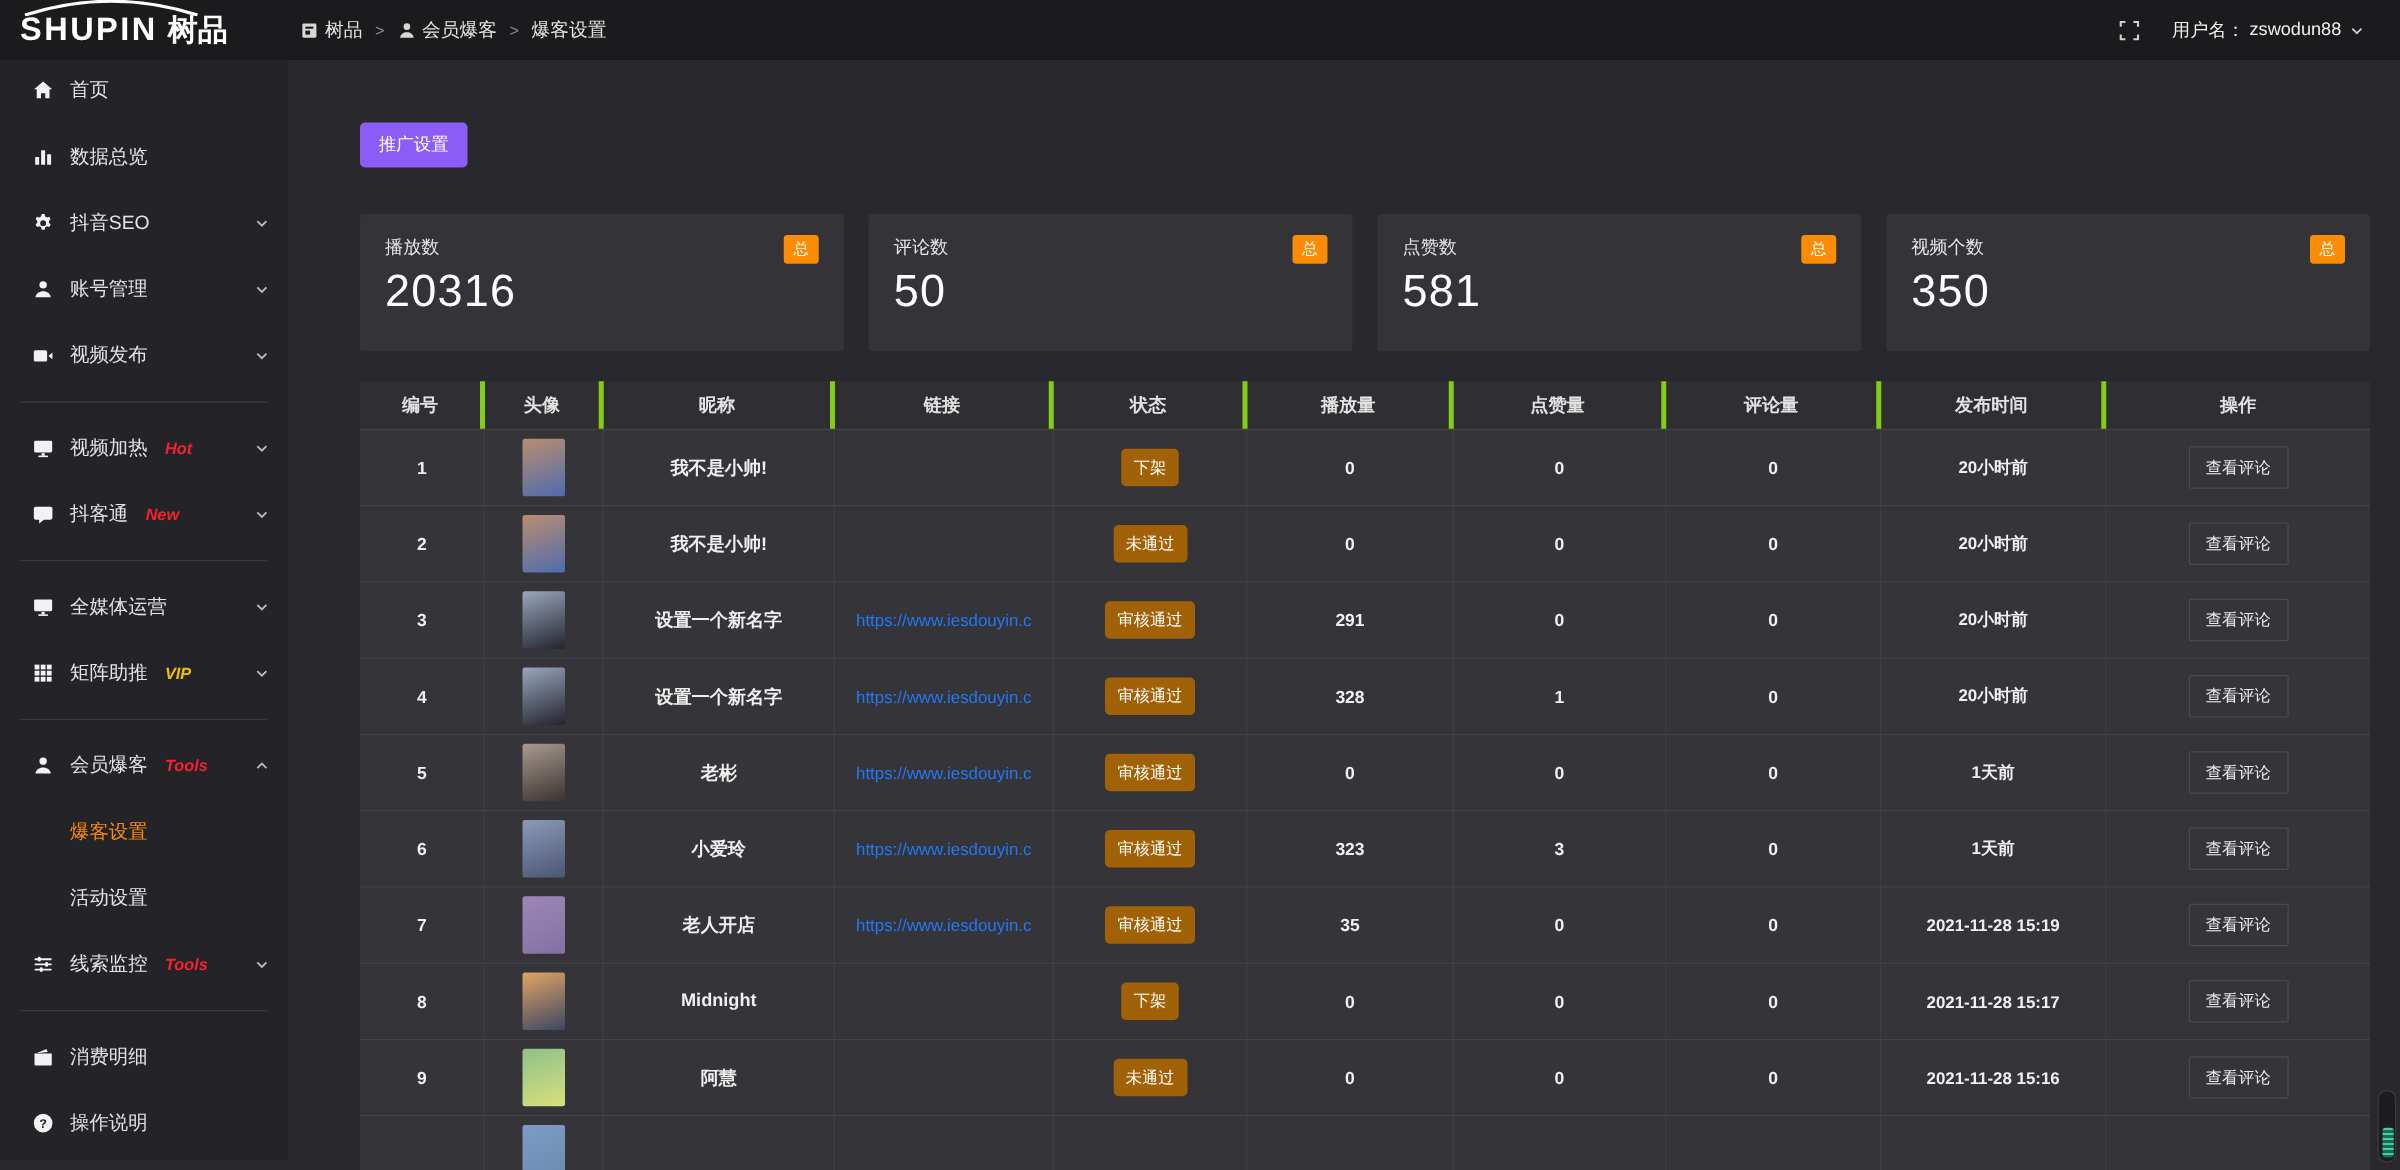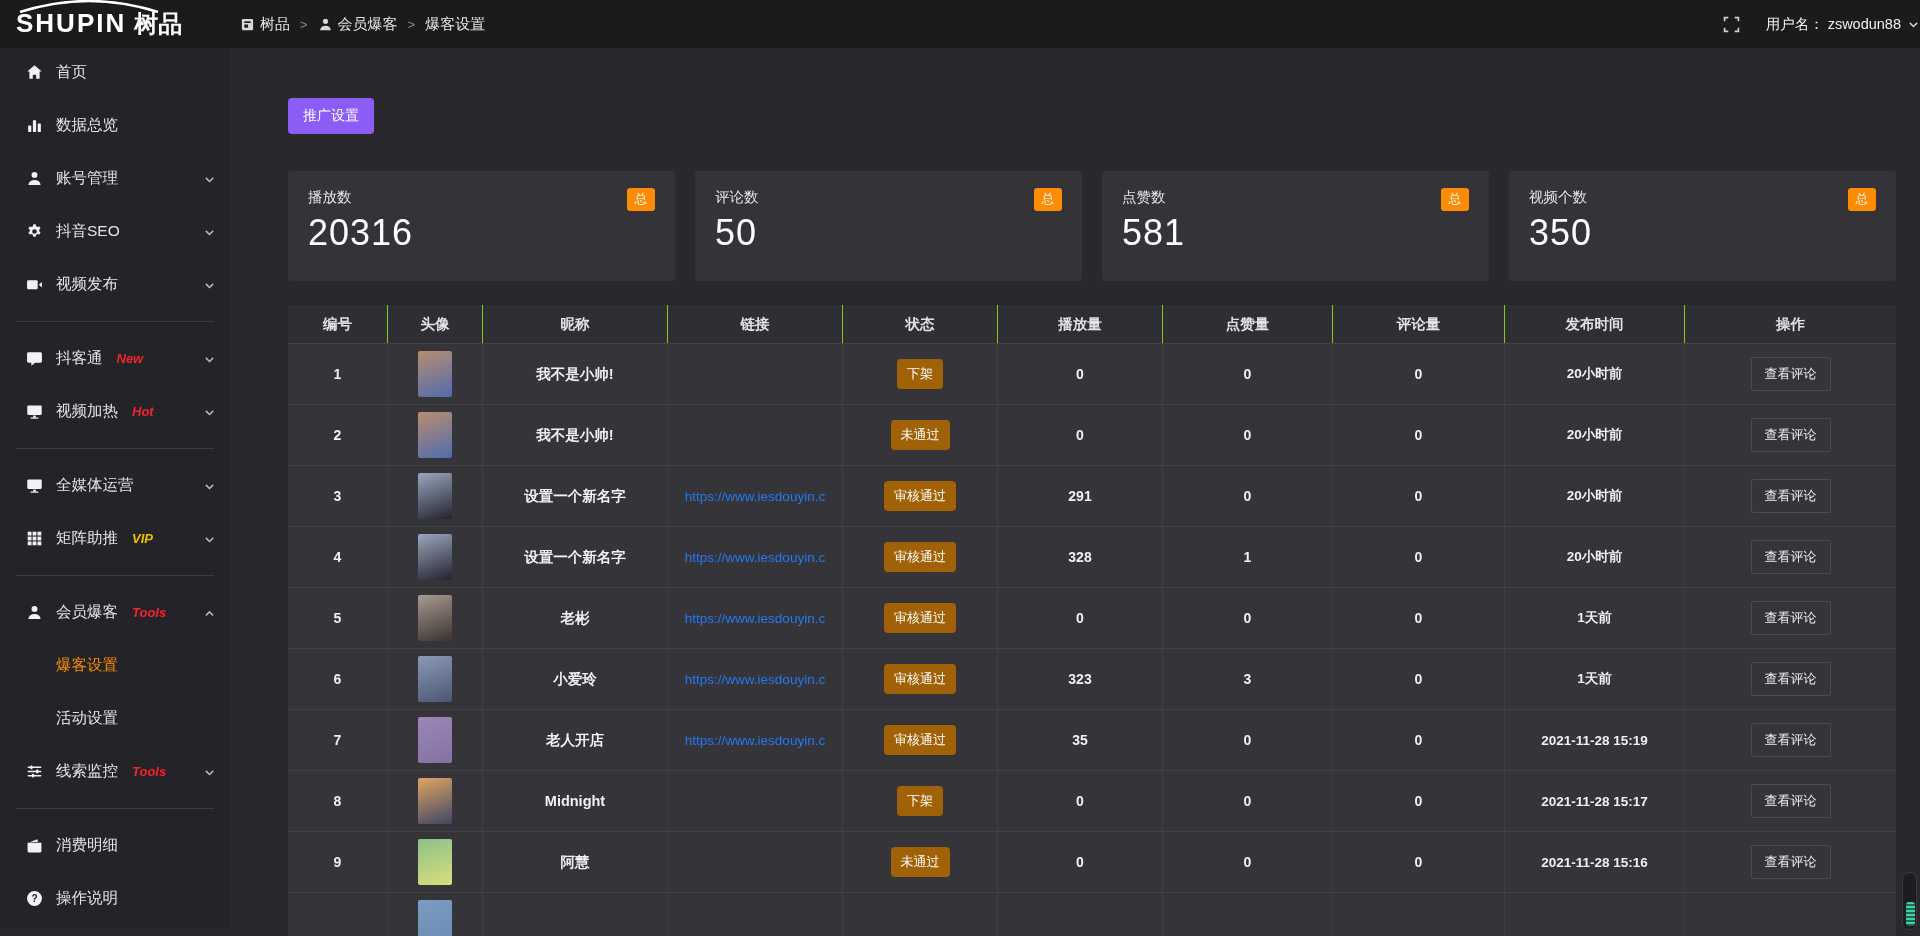--- a/index.html
+++ b/index.html
@@ -11,21 +11,21 @@
   .topbar { position:absolute; top:0; left:0; width:1920px; height:48px;
     background:#1b1b1e; display:flex; align-items:center; z-index:5; }
   .logo { width:230px; padding-left:16px; position:relative; display:flex; align-items:baseline; gap:8px; }
   .logo-arc { position:absolute; top:-9px; left:14px; }
   .logo-en { font-size:26px; font-weight:bold; letter-spacing:2px; color:#fff; }
   .logo-cn { font-size:24px; font-weight:bold; color:#fff; }
   .breadcrumb { display:flex; align-items:center; gap:10px; margin-left:10px; font-size:15px; }
   .crumb { display:flex; align-items:center; gap:5px; color:#e3e3e3; cursor:pointer; }
   .crumb .bc-ic { width:15px; height:15px; color:#d7d7d7; }
   .crumb-sep { color:#8a8a8a; font-size:13px; }
-  .topbar-right { margin-left:auto; display:flex; align-items:center; gap:26px; }
+  .topbar-right { margin-left:auto; display:flex; align-items:center; gap:26px; padding-right:28px; }
   .fs-ic { width:17px; height:17px; color:#cfcfcf; cursor:pointer; }
   .userbox { display:flex; align-items:center; gap:4px; font-size:14.5px; color:#f0f0f0; cursor:pointer; }
   .userbox .chev { width:13px; height:13px; color:#cfcfcf; margin-left:2px; }
 
   
   .sidebar { position:absolute; top:40px; left:0; width:230px; height:888px;
     background:#242428; overflow:hidden; padding-top:6px; }
   .side-item { height:53px; display:flex; align-items:center; padding:0 14px 0 26px;
     font-size:15.5px; color:#e4e4e4; cursor:pointer; position:relative; }
   .side-item .s-ic { width:17px; height:17px; margin-right:13px; color:#f2f2f2; flex:0 0 17px; }
@@ -46,21 +46,21 @@
   .stat-top { display:flex; justify-content:space-between; align-items:flex-start;gap:43px; }
   .stat-label { font-size:14.5px; color:#e6e6e6; }
   .stat-badge { background:#fc8b05; color:#fff; font-size:12.5px; padding:3px 8px; border-radius:3px; }
   .stat-value { font-size:36px; color:#fff; margin-top:1px; letter-spacing:1px; }
 
   
   .table { margin-top:24px; width:100%; }
   .trow { display:grid; grid-template-columns:100px 95px 185px 175px 155px 165px 170px 172px 180px 1fr; }
   .thead { background:#2e2e33; height:38px; }
   .th { display:flex; align-items:center; justify-content:center; font-size:14.5px;
-    color:#e2e2e2; font-weight:bold; border-right:1px solid #84cc16; }
+    color:#e2e2e2; font-weight:bold; border-right:4px solid #84cc16; }
   .th:last-child { border-right:none; }
   .tbody-row { background:#343439; height:61px; border-top:1px solid #43434a; }
   .td { display:flex; align-items:center; justify-content:center; font-size:14px;
     color:#f0f0f0; border-right:1px solid #3e3e45; overflow:hidden; padding:0 6px; }
   .td:last-child { border-right:none; }
   .avatar { width:34px; height:46px; border-radius:2px; }
   .nick { font-weight:bold; font-size:14.5px; }
   .link-a { color:#2478f2; font-size:13.5px; white-space:nowrap; overflow:hidden;
     text-decoration:none; cursor:pointer; }
   .status-badge { background:#a16207; color:#fff; font-size:13px; padding:6px 10px;
@@ -147,72 +147,72 @@
               <g fill="currentColor">
                 <rect x="2" y="8" width="3" height="6" rx=".5"></rect>
                 <rect x="6.5" y="3" width="3" height="11" rx=".5"></rect>
                 <rect x="11" y="6" width="3" height="8" rx=".5"></rect>
               </g>
             </svg></span>
           <span>数据总览</span>
         </div>
         <div class="side-item">
           <span class="s-ic"><svg viewBox="0 0 16 16" width="100%" height="100%">
+              <path fill="currentColor" fill-rule="evenodd" d="M6.9 1.2h2.2l.4 1.8c.5.2 1 .4 1.4.8l1.7-.6 1.1 1.9-1.3 1.2c.1.5.1 1 0 1.5l1.3 1.2-1.1 1.9-1.7-.6c-.4.3-.9.6-1.4.8l-.4 1.8H6.9l-.4-1.8a5 5 0 0 1-1.4-.8l-1.7.6-1.1-1.9 1.3-1.2a5 5 0 0 1 0-1.5L2.3 5.1l1.1-1.9 1.7.6c.4-.3.9-.6 1.4-.8zM8 5.8A2.2 2.2 0 1 0 8 10.2 2.2 2.2 0 0 0 8 5.8z"></path>
+            </svg></span>
+          <span>抖音SEO</span>
+          <span class="side-chev"><svg viewBox="0 0 16 16" width="100%" height="100%">
+              <path fill="none" stroke="currentColor" stroke-width="1.8" d="M3.5 6l4.5 4.5L12.5 6"></path>
+            </svg></span>
+        </div>
+        <div class="side-item">
+          <span class="s-ic"><svg viewBox="0 0 16 16" width="100%" height="100%">
               <g fill="currentColor">
                 <circle cx="8" cy="4.6" r="2.8"></circle>
                 <path d="M2.2 14c.4-3 2.8-4.6 5.8-4.6s5.4 1.6 5.8 4.6z"></path>
               </g>
             </svg></span>
           <span>账号管理</span>
           <span class="side-chev"><svg viewBox="0 0 16 16" width="100%" height="100%">
               <path fill="none" stroke="currentColor" stroke-width="1.8" d="M3.5 6l4.5 4.5L12.5 6"></path>
             </svg></span>
         </div>
         <div class="side-item">
           <span class="s-ic"><svg viewBox="0 0 16 16" width="100%" height="100%">
-              <path fill="currentColor" fill-rule="evenodd" d="M6.9 1.2h2.2l.4 1.8c.5.2 1 .4 1.4.8l1.7-.6 1.1 1.9-1.3 1.2c.1.5.1 1 0 1.5l1.3 1.2-1.1 1.9-1.7-.6c-.4.3-.9.6-1.4.8l-.4 1.8H6.9l-.4-1.8a5 5 0 0 1-1.4-.8l-1.7.6-1.1-1.9 1.3-1.2a5 5 0 0 1 0-1.5L2.3 5.1l1.1-1.9 1.7.6c.4-.3.9-.6 1.4-.8zM8 5.8A2.2 2.2 0 1 0 8 10.2 2.2 2.2 0 0 0 8 5.8z"></path>
-            </svg></span>
-          <span>抖音SEO</span>
-          <span class="side-chev"><svg viewBox="0 0 16 16" width="100%" height="100%">
-              <path fill="none" stroke="currentColor" stroke-width="1.8" d="M3.5 6l4.5 4.5L12.5 6"></path>
-            </svg></span>
-        </div>
-        <div class="side-item">
-          <span class="s-ic"><svg viewBox="0 0 16 16" width="100%" height="100%">
               <g fill="currentColor">
                 <rect x="1" y="4" width="10" height="8.4" rx="1.2"></rect>
                 <path d="M12 8.2 15 5.6v5.2z"></path>
               </g>
             </svg></span>
           <span>视频发布</span>
           <span class="side-chev"><svg viewBox="0 0 16 16" width="100%" height="100%">
               <path fill="none" stroke="currentColor" stroke-width="1.8" d="M3.5 6l4.5 4.5L12.5 6"></path>
             </svg></span>
         </div>
         <div class="side-divider"></div>
-        <div class="side-item">
-          <span class="s-ic"><svg viewBox="0 0 16 16" width="100%" height="100%">
-              <path fill="currentColor" d="M2.4 2.2h11.2c.8 0 1.4.6 1.4 1.4v7c0 .8-.6 1.4-1.4 1.4H8.6L5 14.8V12H2.4c-.8 0-1.4-.6-1.4-1.4v-7c0-.8.6-1.4 1.4-1.4z"></path>
-            </svg></span>
-          <span>抖客通</span>
-          <span class="side-tag" style="color: rgb(245, 34, 45);">New</span>
-          <span class="side-chev"><svg viewBox="0 0 16 16" width="100%" height="100%">
-              <path fill="none" stroke="currentColor" stroke-width="1.8" d="M3.5 6l4.5 4.5L12.5 6"></path>
-            </svg></span>
-        </div>
         <div class="side-item">
           <span class="s-ic"><svg viewBox="0 0 16 16" width="100%" height="100%">
               <g fill="currentColor">
                 <rect x="1.2" y="2.4" width="13.6" height="8.8" rx="1"></rect>
                 <rect x="6.8" y="11.8" width="2.4" height="2"></rect>
                 <rect x="4.4" y="13.6" width="7.2" height="1.2"></rect>
               </g>
             </svg></span>
           <span>视频加热</span>
           <span class="side-tag" style="color: rgb(245, 34, 45);">Hot</span>
+          <span class="side-chev"><svg viewBox="0 0 16 16" width="100%" height="100%">
+              <path fill="none" stroke="currentColor" stroke-width="1.8" d="M3.5 6l4.5 4.5L12.5 6"></path>
+            </svg></span>
+        </div>
+        <div class="side-item">
+          <span class="s-ic"><svg viewBox="0 0 16 16" width="100%" height="100%">
+              <path fill="currentColor" d="M2.4 2.2h11.2c.8 0 1.4.6 1.4 1.4v7c0 .8-.6 1.4-1.4 1.4H8.6L5 14.8V12H2.4c-.8 0-1.4-.6-1.4-1.4v-7c0-.8.6-1.4 1.4-1.4z"></path>
+            </svg></span>
+          <span>抖客通</span>
+          <span class="side-tag" style="color: rgb(245, 34, 45);">New</span>
           <span class="side-chev"><svg viewBox="0 0 16 16" width="100%" height="100%">
               <path fill="none" stroke="currentColor" stroke-width="1.8" d="M3.5 6l4.5 4.5L12.5 6"></path>
             </svg></span>
         </div>
         <div class="side-divider"></div>
         <div class="side-item">
           <span class="s-ic"><svg viewBox="0 0 16 16" width="100%" height="100%">
               <g fill="currentColor">
                 <rect x="1.2" y="2.4" width="13.6" height="8.8" rx="1"></rect>
                 <rect x="6.8" y="11.8" width="2.4" height="2"></rect>

